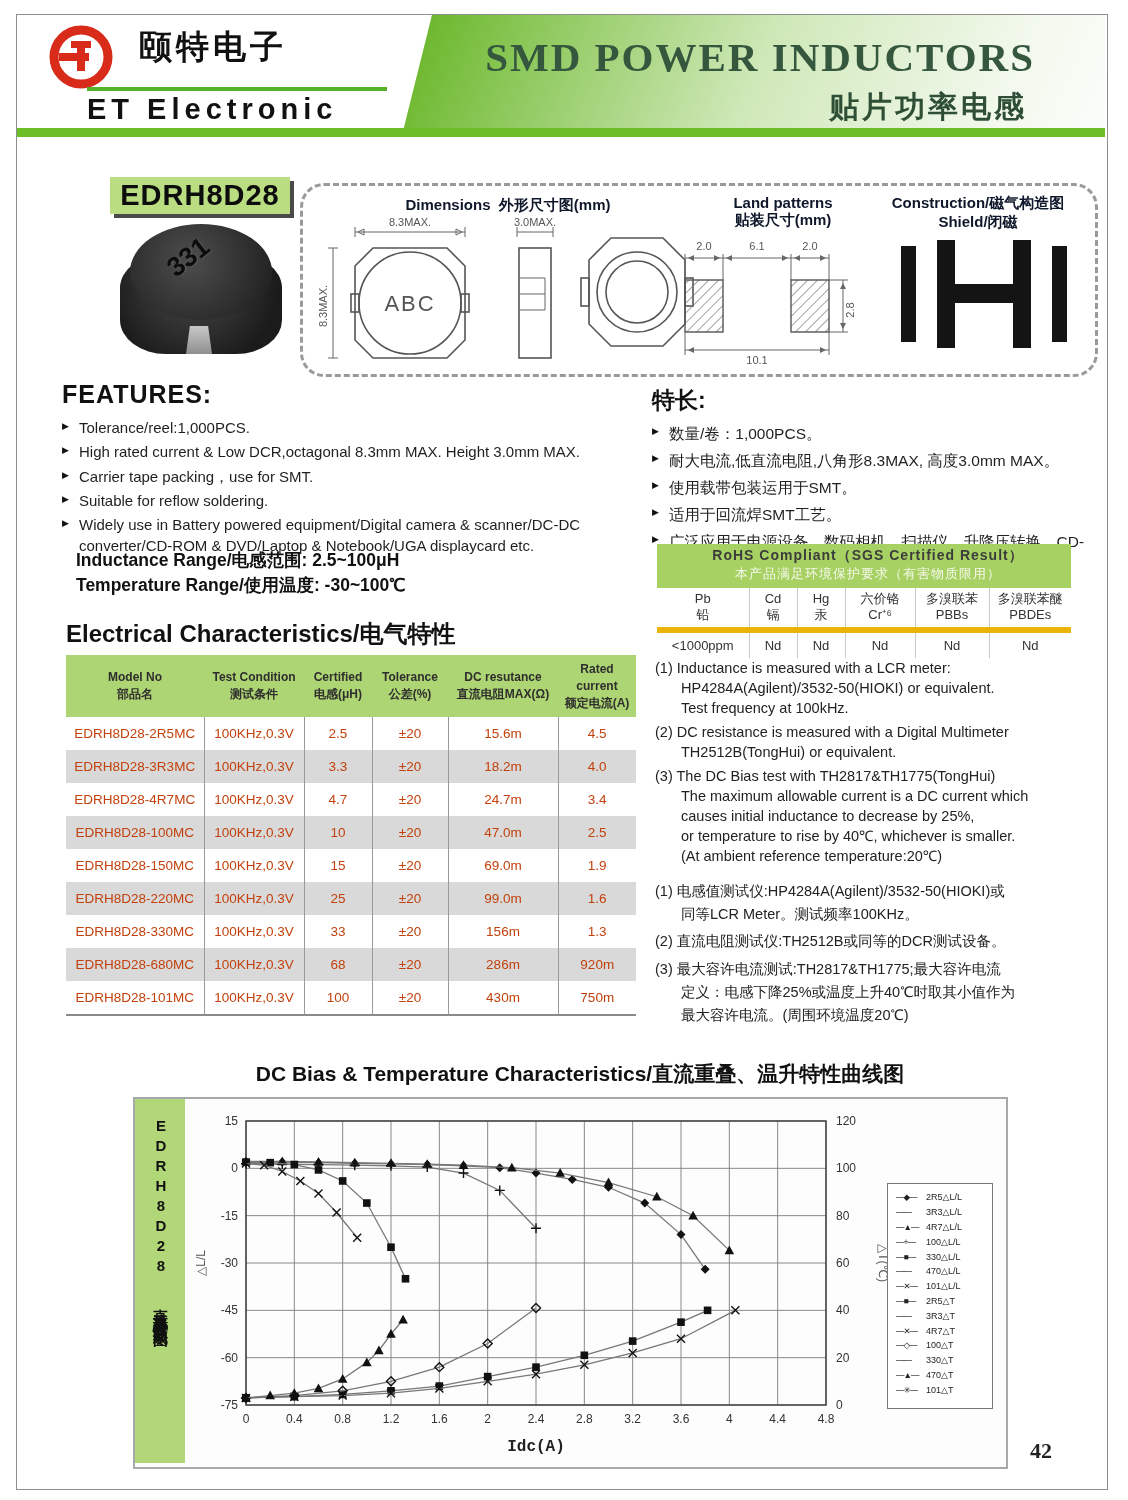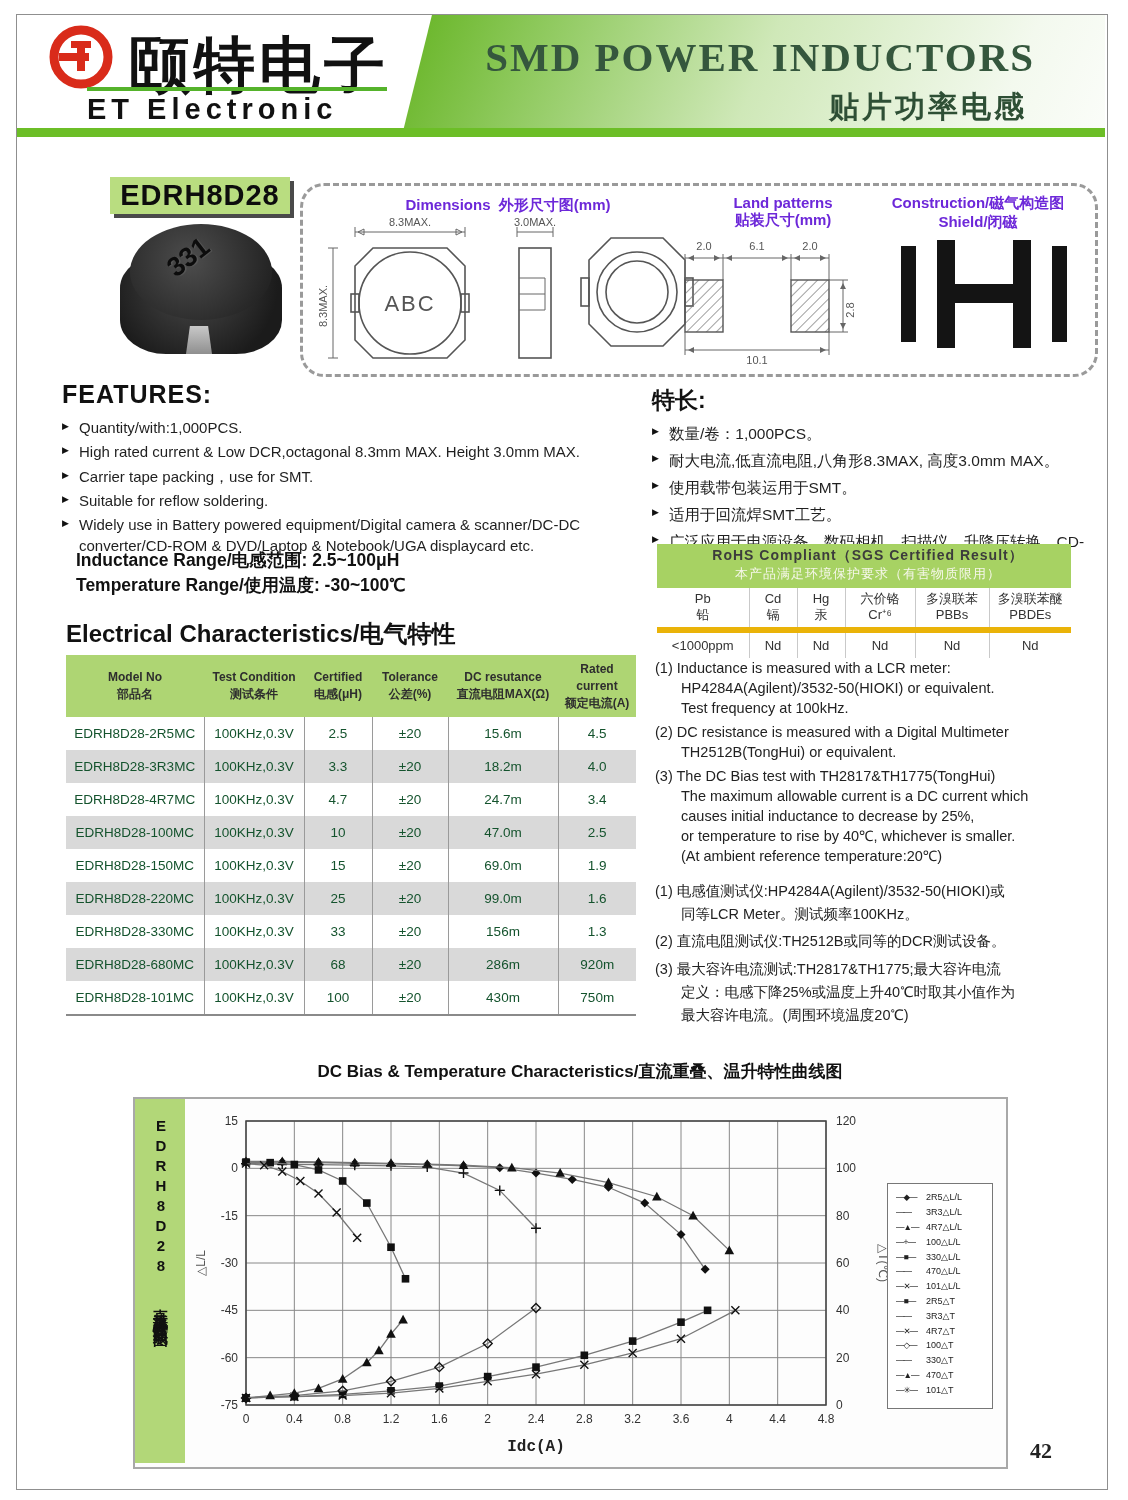--- a/index.html
+++ b/index.html
@@ -5,21 +5,21 @@
   html,body{margin:0;padding:0;background:#fff;}
   .page{position:relative;width:1128px;height:1500px;background:#fff;overflow:hidden;
         font-family:"Liberation Sans",sans-serif;color:#1c1c1c;}
   .frame{position:absolute;left:16px;top:14px;width:1090px;height:1474px;border:1px solid #8f8f8f;background:#fff;}
 
   
   .header{position:absolute;left:17px;top:15px;width:1088px;height:113px;overflow:hidden;background:#fff;}
   .header-band{position:absolute;left:400px;top:-10px;width:760px;height:140px;transform:skewX(-14deg);
     background:linear-gradient(100deg,#6db82e 0%,#8cc85a 14%,#cfe8b8 45%,#f3f9ee 78%,#ffffff 100%);}
   .logo{position:absolute;left:28px;top:8px;width:360px;height:100px;}
-  .logo-cn{position:absolute;left:84px;top:2px;font-size:61px;font-weight:bold;color:#111;letter-spacing:4px;}
+  .logo-cn{position:absolute;left:94px;top:2px;font-size:33px;font-weight:bold;color:#111;letter-spacing:4px;}
   .logo-rule{position:absolute;left:42px;top:64px;width:300px;height:4px;background:#55b32b;}
   .logo-en{position:absolute;left:42px;top:70px;font-size:29px;font-weight:bold;color:#111;letter-spacing:5px;}
   .title-en{position:absolute;right:70px;top:18px;font-family:"Liberation Serif",serif;font-weight:bold;
             font-size:41px;color:#35573d;letter-spacing:2px;}
   .title-cn{position:absolute;right:78px;top:72px;font-size:30px;font-weight:bold;color:#2e4f35;letter-spacing:3px;}
   .green-rule{position:absolute;left:17px;top:128px;width:1088px;height:9px;background:#6cbe27;}
 
   
   .badge{position:absolute;left:110px;top:177px;width:180px;height:37px;background:#b9dd80;
          box-shadow:4px 4px 0 #4a4a4a;display:flex;align-items:center;justify-content:center;
@@ -29,21 +29,21 @@
     background:radial-gradient(circle at 45% 30%,#4a4a4a,#1b1b1b 75%);border-radius:46px/34px;}
   .photo .top{position:absolute;left:22px;top:10px;width:142px;height:96px;border-radius:50%;
     background:radial-gradient(circle at 42% 38%,#4d4d4d,#242424 80%);}
   .photo .mark{position:absolute;left:58px;top:28px;transform:rotate(-38deg);font-size:27px;font-weight:bold;
     color:#0c0c0c;text-shadow:1px 1px 1px #5a5a5a;}
   .photo .tab{position:absolute;left:78px;top:112px;width:26px;height:28px;background:linear-gradient(#c8c8c8,#8f8f8f);
     clip-path:polygon(15% 0,85% 0,100% 100%,0 100%);}
 
   
   .diagbox{position:absolute;left:300px;top:183px;width:792px;height:188px;border:3px dashed #9a9a9a;border-radius:24px;}
-  .diag-title{position:absolute;font-weight:bold;font-size:15px;color:#6d28d9;text-align:center;}
+  .diag-title{position:absolute;font-weight:bold;font-size:15px;color:#0f172a;text-align:center;}
   .diagsvg{position:absolute;}
   .diagsvg text{font-family:"Liberation Sans",sans-serif;fill:#555;}
   .diagsvg .dim{font-size:11px;fill:#555;}
   .diagsvg .ln{stroke:#666;fill:none;stroke-width:1;}
   .diagsvg .shape{stroke:#555;fill:none;stroke-width:1.6;}
   .diagsvg .solid{fill:#141414;stroke:none;}
 
   
   .feat-en{position:absolute;left:62px;top:380px;width:580px;}
   .feat-en h2{margin:0 0 8px 0;font-size:25px;letter-spacing:1px;color:#111;}
@@ -64,34 +64,34 @@
   .rohs th,.rohs td{font-weight:normal;text-align:center;padding:3px 0;font-size:13px;color:#333;
       border-left:1px solid #c9c9c9;}
   .rohs th:first-child,.rohs td:first-child{border-left:none;}
   .rohs thead tr.cols th{border-bottom:6px solid #eab308;line-height:1.25;}
   .rohs td{padding:5px 0;}
 
   
   .elec-h{position:absolute;left:66px;top:618px;font-size:24px;font-weight:bold;color:#111;}
   .elec{position:absolute;left:66px;top:655px;width:570px;border-collapse:collapse;table-layout:fixed;}
   .elec thead th{background:#aed573;font-size:12px;font-weight:bold;color:#2e2e2e;padding:6px 0;line-height:1.4;}
-  .elec tbody td{font-size:13.5px;color:#14532d;text-align:center;height:31px;border-left:1px solid #9a9a9a;}
+  .elec tbody td{font-size:13.5px;color:#c2410c;text-align:center;height:31px;border-left:1px solid #9a9a9a;}
   .elec tbody td:first-child{border-left:none;font-size:13.5px;}
   .elec tbody tr:nth-child(even){background:#d9d9d9;}
   .elec tbody tr:last-child td{border-bottom:2px solid #8a8a8a;}
 
   
   .notes{position:absolute;width:446px;font-size:14.5px;line-height:1.38;color:#222;}
   .notes-en{left:655px;top:658px;}
   .notes-cn{left:655px;top:880px;font-size:14.5px;line-height:1.6;}
   .note{white-space:pre-line;padding-left:26px;text-indent:-26px;margin-bottom:4px;}
 
   
   .chart-title{position:absolute;left:140px;top:1060px;width:880px;text-align:center;
-     font-size:17px;font-weight:bold;color:#111;}
+     font-size:21px;font-weight:bold;color:#111;}
   .chartbox{position:absolute;left:133px;top:1097px;width:871px;height:368px;border:2px solid #a8a8a8;background:#fdfdfd;}
   .chartband{position:absolute;left:0;top:0;width:50px;height:364px;background:#b2d778;
      display:flex;align-items:flex-start;justify-content:center;padding-top:18px;box-sizing:border-box;}
   .chartband span{writing-mode:vertical-lr;text-orientation:upright;font-size:15px;font-weight:bold;
      letter-spacing:3px;color:#111;}
   #plot{position:absolute;left:56px;top:6px;}
   .legend{position:absolute;left:752px;top:84px;width:106px;height:226px;border:1px solid #777;background:#fff;
      padding:6px 0 0 8px;box-sizing:border-box;}
   .lg-row{display:flex;align-items:center;height:14.8px;font-size:9px;color:#222;}
   .lg-mark{width:30px;font-size:8.5px;color:#222;letter-spacing:-1px;white-space:nowrap;}
@@ -198,21 +198,21 @@
       <rect class="solid" x="153" y="8" width="15" height="96"></rect>
       <rect class="solid" x="38" y="2" width="18" height="108"></rect>
       <rect class="solid" x="114" y="2" width="18" height="108"></rect>
       <rect class="solid" x="56" y="46" width="58" height="19"></rect>
     </svg>
   </div>
 
   <div class="feat-en">
     <h2>FEATURES:</h2>
     <ul class="bullets" id="feat-en-list">
-        <li><span class="bullet">▶</span><span>Quantity/with:1,000PCS.</span></li>
+        <li><span class="bullet">▶</span><span>Tolerance/reel:1,000PCS.</span></li>
         <li><span class="bullet">▶</span><span>High rated current &amp; Low DCR,octagonal 8.3mm MAX. Height 3.0mm MAX.</span></li>
         <li><span class="bullet">▶</span><span>Carrier tape packing，use for SMT.</span></li>
         <li><span class="bullet">▶</span><span>Suitable for reflow soldering.</span></li>
         <li><span class="bullet">▶</span><span>Widely use in Battery powered equipment/Digital camera &amp; scanner/DC-DC converter/CD-ROM &amp; DVD/Laptop &amp; Notebook/UGA displaycard etc.</span></li>
       </ul>
   </div>
 
   <div class="feat-cn">
     <h2>特长:</h2>
     <ul class="bullets" id="feat-cn-list">

